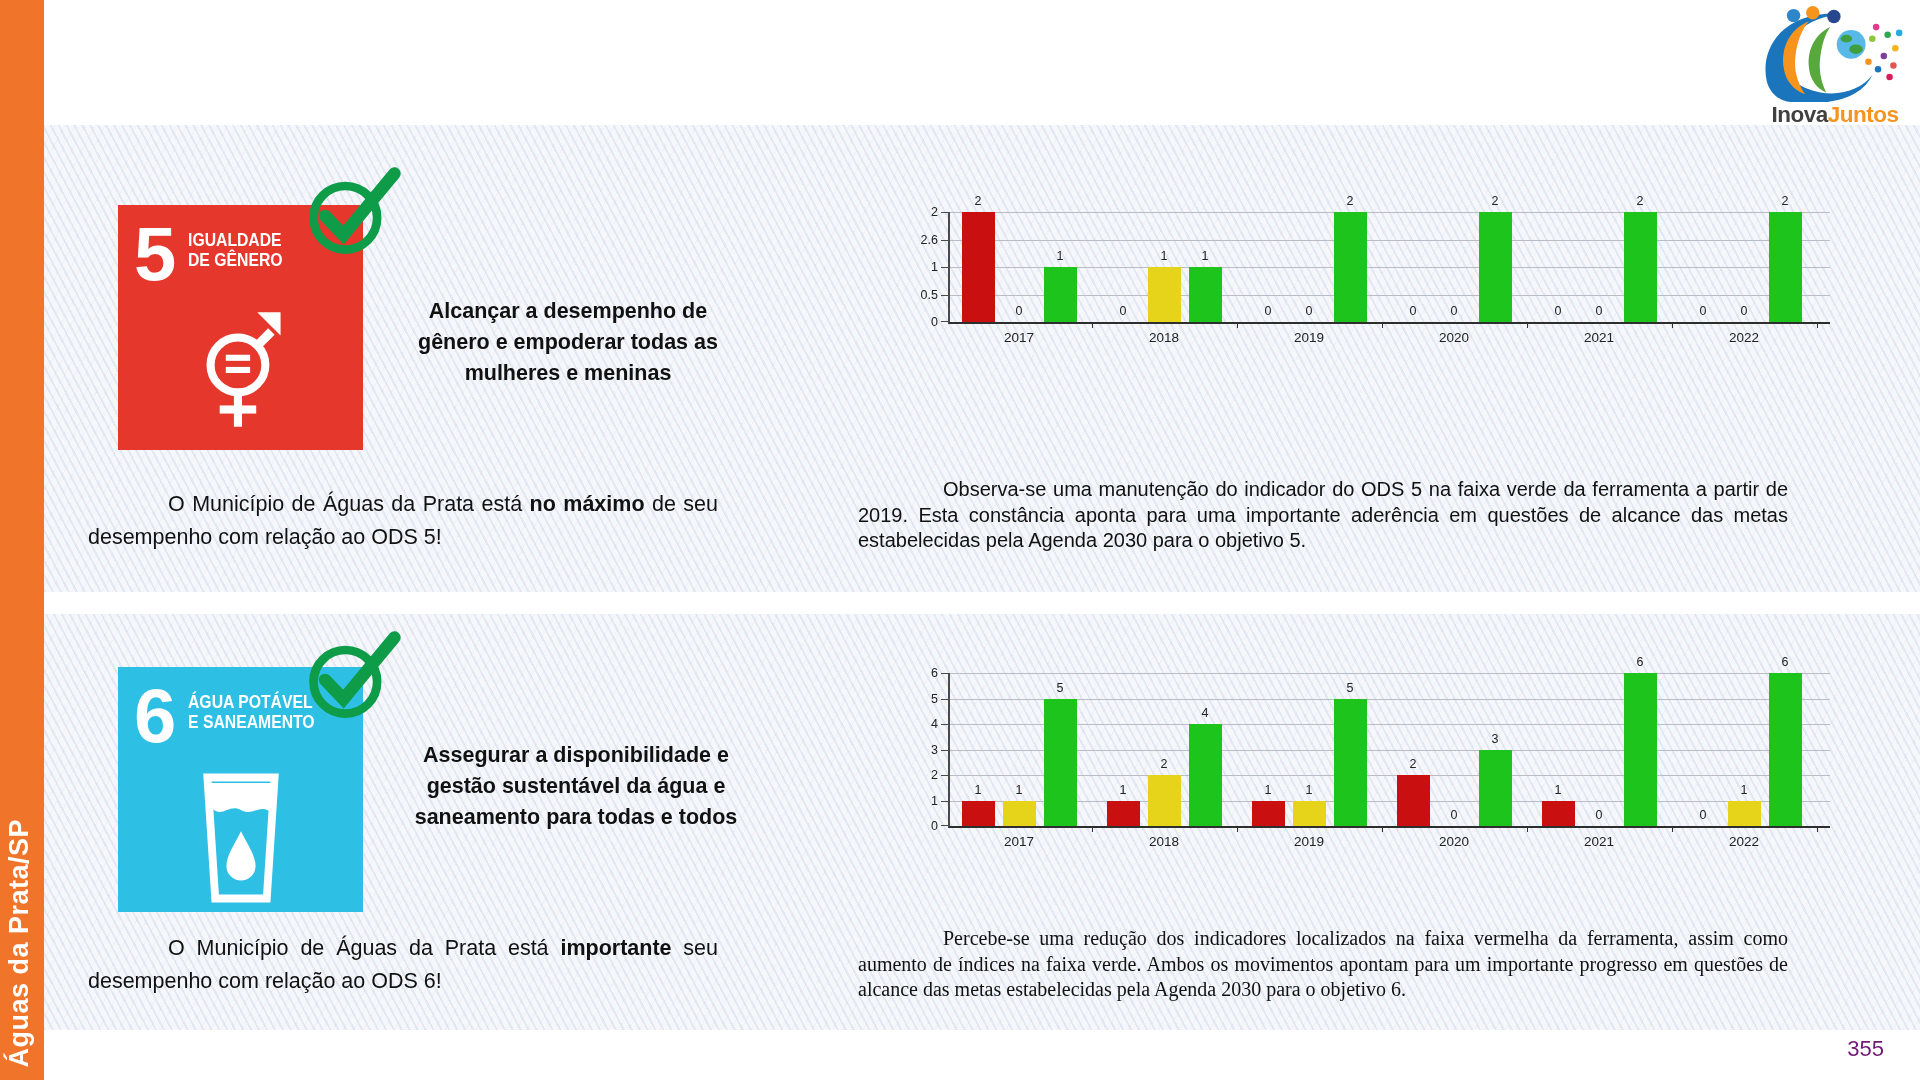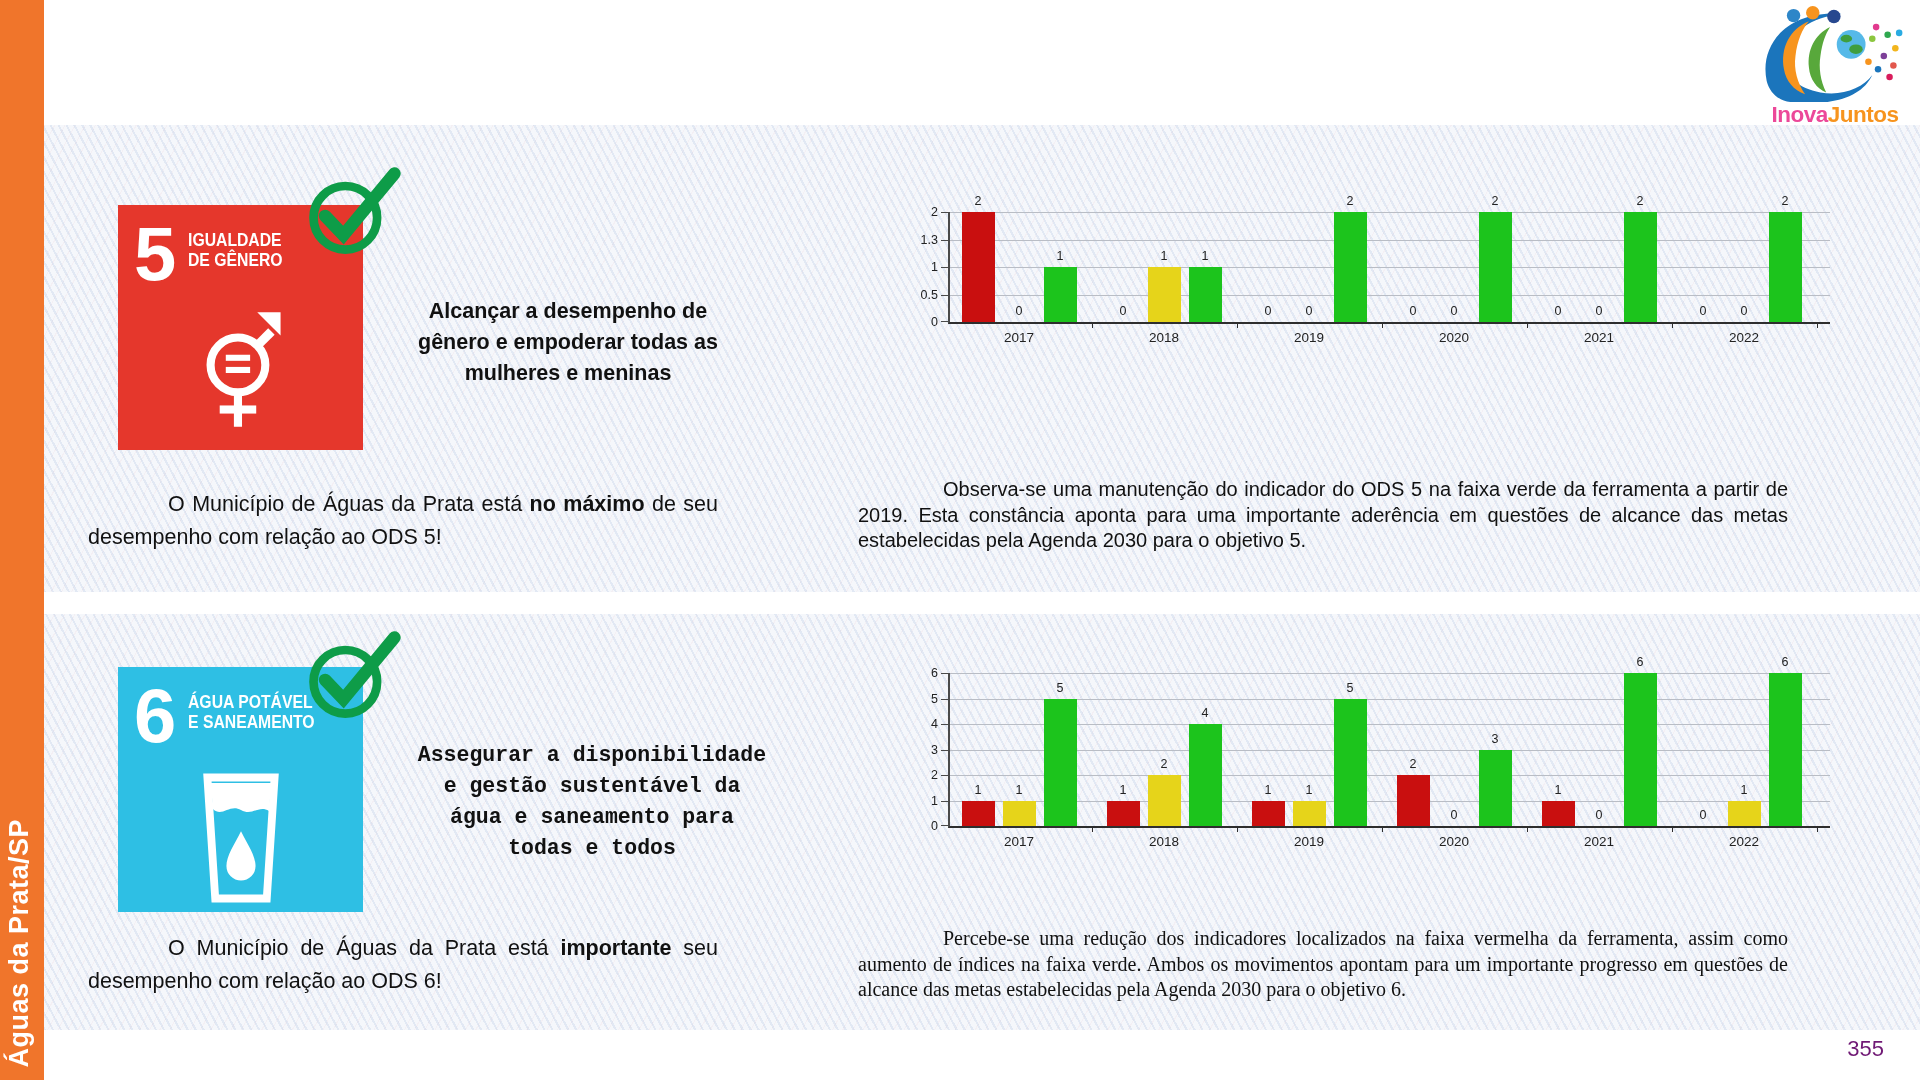--- a/index.html
+++ b/index.html
@@ -32,21 +32,21 @@
   .badge-name{font-size:17.5px;font-weight:bold;line-height:1.12;white-space:pre-line;margin-top:12px;
     transform:scaleX(.9);transform-origin:left top;letter-spacing:0;}
   .badge-art{position:absolute;left:0;right:0;bottom:6px;display:flex;justify-content:center;}
 
   .check{position:absolute;width:106px;height:98px;}
   #check5{left:301px;top:164px;}
   #check6{left:301px;top:628px;}
 
   .goal{position:absolute;width:352px;text-align:center;font-weight:bold;font-size:21.5px;line-height:31px;}
   #goal5{left:392px;top:296px;}
-  #goal6{left:416px;top:740px;font-family:Liberation Mono, monospace;}
+  #goal6{left:400px;top:740px;}
 
   .status{position:absolute;left:88px;width:630px;font-size:21.5px;line-height:33px;text-align:justify;text-indent:80px;}
   #status5{top:488px;}
   #status6{top:932px;}
   .status b{font-weight:bold;}
 
   .analysis{position:absolute;left:858px;width:930px;font-size:20px;line-height:25.5px;text-align:justify;text-indent:85px;}
   #analysis5{top:477px;}
   #analysis6{top:926px;font-family:Liberation Serif, serif;}
 
@@ -60,21 +60,21 @@
   .ytick{position:absolute;left:-9px;width:9px;height:1px;background:#4a4a4a;}
   .ylab{position:absolute;left:-48px;width:36px;text-align:right;font-size:12.5px;color:#222;line-height:14px;}
   .bar{position:absolute;bottom:0;}
   .vlab{position:absolute;width:40px;text-align:center;font-size:12.5px;color:#222;}
   .xlab{position:absolute;width:70px;text-align:center;font-size:13.5px;color:#222;}
   .xtick{position:absolute;width:1px;height:6px;background:#2e2e2e;}
 
   
   .logo{position:absolute;left:1746px;top:6px;width:170px;height:120px;text-align:center;}
   .logo-text{font-size:22.5px;font-weight:bold;line-height:1;margin-top:-2px;letter-spacing:-.5px;}
-  .logo-text .inova{color:#ec4899;margin-left:8px;}
+  .logo-text .inova{color:#404040;margin-left:8px;}
   .logo-text .juntos{color:#F7941E;}
 
   .page-number{position:absolute;right:36px;top:1036px;font-size:22px;color:#701a75;}
 </style>
 </head>
 <body>
 
 <div class="sidebar">
   <div class="sidebar-label">Águas da Prata/SP</div>
 </div>
@@ -140,21 +140,21 @@
       <div class="ytick" style="bottom: 0px;"></div>
       <div class="ylab" style="bottom: -7px;">0</div>
       <div class="gridline" style="bottom: 26.5px;"></div>
       <div class="ytick" style="bottom: 26.5px;"></div>
       <div class="ylab" style="bottom: 20.5px; text-align: right;">0.5</div>
       <div class="gridline" style="bottom: 54px;"></div>
       <div class="ytick" style="bottom: 54px;"></div>
       <div class="ylab" style="bottom: 48px;">1</div>
       <div class="gridline" style="bottom: 81.5px;"></div>
       <div class="ytick" style="bottom: 81.5px;"></div>
-      <div class="ylab" style="bottom: 75.5px;">1.3</div>
+      <div class="ylab" style="bottom: 75.5px;">2.6</div>
       <div class="gridline" style="bottom: 109px;"></div>
       <div class="ytick" style="bottom: 109px;"></div>
       <div class="ylab" style="bottom: 103px;">2</div>
       <div class="xlab" style="left: 34px; top: 118px;">2017</div>
       <div class="bar" style="left: 11.5px; width: 33px; height: 110px; background: rgb(201, 15, 15);"></div>
       <div class="vlab" style="left: 8px; bottom: 114px;">2</div>
       <div class="vlab" style="left: 49px; bottom: 4px;">0</div>
       <div class="bar" style="left: 93.5px; width: 33px; height: 55px; background: rgb(28, 196, 28);"></div>
       <div class="vlab" style="left: 90px; bottom: 59px;">1</div>
       <div class="xlab" style="left: 179px; top: 118px;">2018</div>

